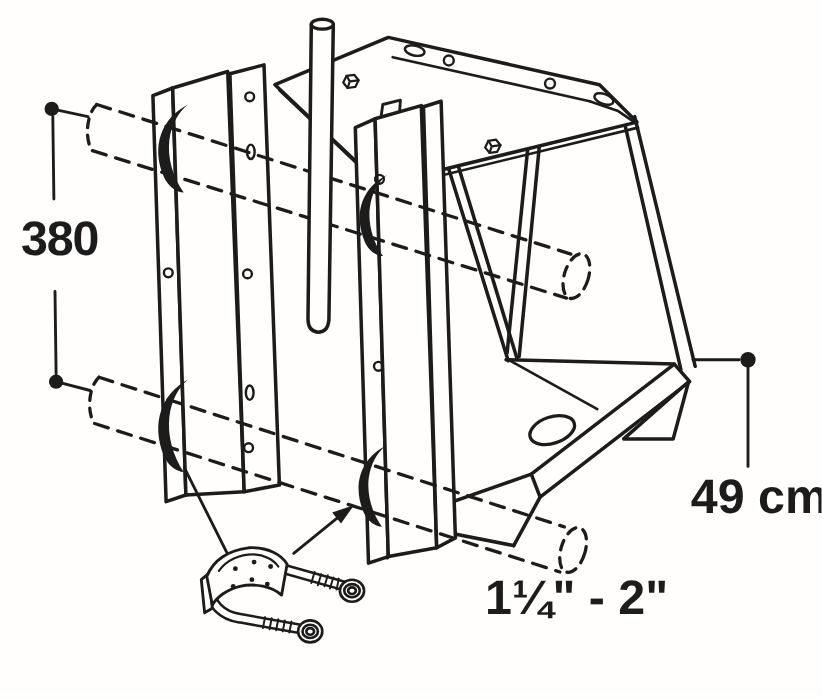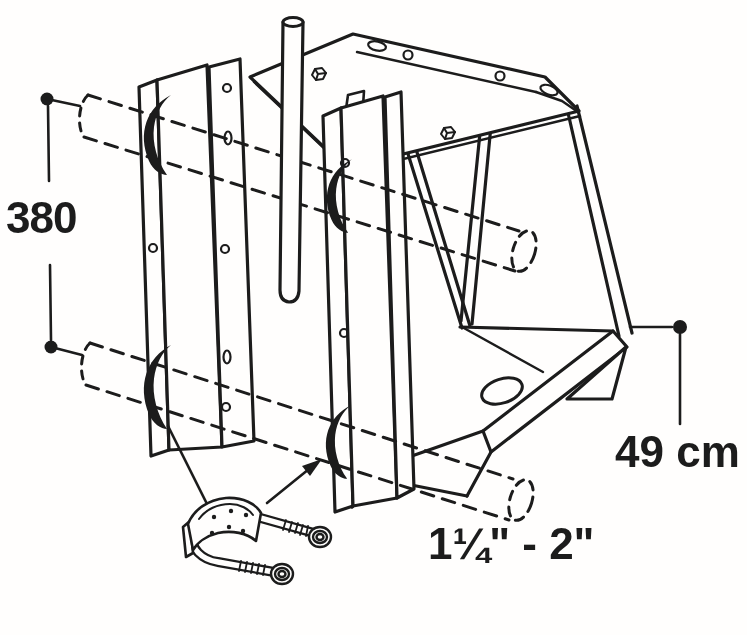--- a/index.html
+++ b/index.html
@@ -1,20 +1,20 @@
 <!DOCTYPE html>
 <html><head>
 <meta charset="utf-8">
 <style>
   html,body{margin:0;padding:0;background:#ffffff;}
   #stage{position:relative;width:747px;height:635px;background:#fffefd;overflow:hidden;
          font-family:"Liberation Sans",sans-serif;}
   #drawing{position:absolute;left:0;top:0;}
   .dim-label{position:absolute;font-weight:bold;color:#1c1c1c;line-height:1;white-space:nowrap;
-             font-family:"Liberation Sans",sans-serif;}
+             font-family:"Liberation Sans",sans-serif;margin-left:13px;}
   .lbl-380{left:6px;top:196px;font-size:44px;letter-spacing:-1px;}
   .lbl-95{left:615px;top:430px;font-size:44px;}
   .lbl-diam{left:428px;top:522px;font-size:44px;}
   .lbl-part{left:77px;top:578px;font-size:42px;letter-spacing:-2px;}
 </style>
 </head>
 <body>
 
 <div id="stage">
   <svg id="drawing" width="747" height="635" viewBox="0 0 747 635" stroke="#1c1c1c" fill="none" stroke-linecap="round" stroke-linejoin="round">

